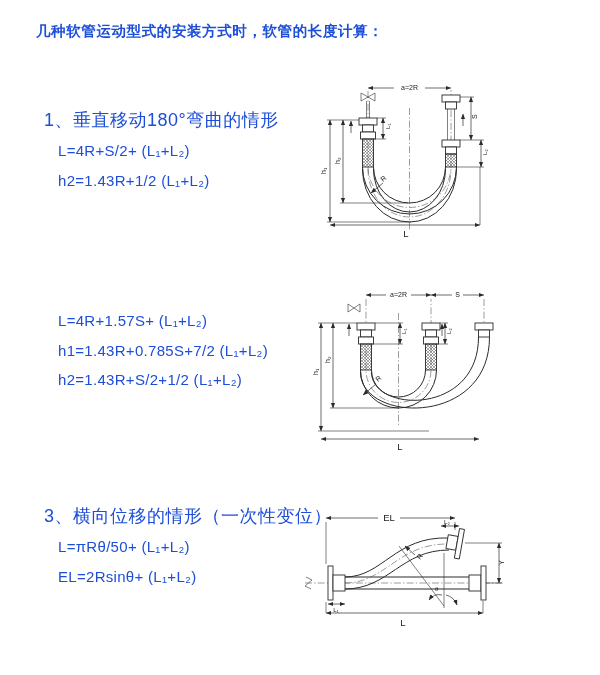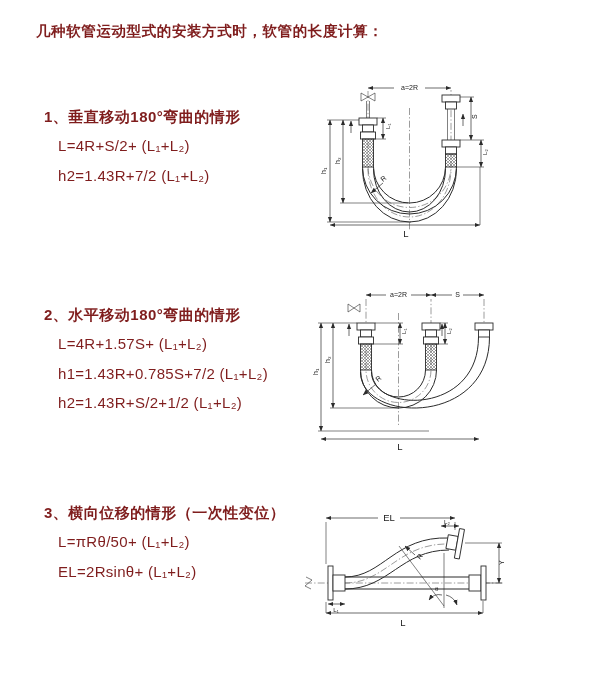--- a/index.html
+++ b/index.html
@@ -1,20 +1,20 @@
 <!DOCTYPE html>
 <html><head>
 <meta charset="utf-8">
 <style>
   html,body{margin:0;padding:0;background:#fff;}
   #page{position:relative;width:600px;height:675px;background:#ffffff;overflow:hidden;
-        font-family:"Liberation Sans","DejaVu Sans",sans-serif;color:#7f1d1d;}
+        font-family:"Liberation Sans","DejaVu Sans",sans-serif;color:#1d4ed8;}
   .title{position:absolute;left:36px;top:22px;font-size:14.5px;font-weight:bold;letter-spacing:.6px;}
   .section{position:absolute;left:44px;}
-  .heading{font-size:15px;font-weight:bold;letter-spacing:.5px;margin-bottom:4px;white-space:nowrap;}
+  .heading{font-size:18px;font-weight:normal;letter-spacing:.5px;margin-bottom:4px;white-space:nowrap;}
   .formula{font-size:15px;line-height:29.5px;margin-left:14px;letter-spacing:.3px;white-space:nowrap;}
   svg.diagram{position:absolute;overflow:visible;}
   .ln{stroke:#2b2b2b;stroke-width:1;fill:none;}
   .tn{stroke:#2b2b2b;stroke-width:.6;fill:none;}
   .dim{stroke:#2b2b2b;stroke-width:.7;fill:none;}
   .cl{stroke:#4a4a4a;stroke-width:.55;fill:none;stroke-dasharray:7 2.2 1.3 2.2;}
   .fit{stroke:#2b2b2b;stroke-width:.9;fill:#ffffff;}
   .braid{stroke:#2b2b2b;stroke-width:.9;fill:url(#braidp);}
   .lb{font-family:"Liberation Sans","DejaVu Sans",sans-serif;font-size:7px;fill:#1c1c1c;}
   .lb6{font-size:6.2px;}
@@ -36,25 +36,24 @@
         <path d="M0,3 L3,0 M0,0 L3,3" stroke="#555" stroke-width="0.5"></path>
       </pattern>
     </defs>
   </svg>
 
   <div class="title">几种软管运动型式的安装方式时，软管的长度计算：</div>
 
   <div class="section" style="top:108px">
     <div class="heading">1、垂直移动180°弯曲的情形</div>
     <div class="formula">L=4R+S/2+ (L₁+L₂)</div>
-    <div class="formula">h2=1.43R+7/2 (L₁+L₂)</div>
+    <div class="formula">h2=1.43R+1/2 (L₁+L₂)</div>
   </div>
 
   <div class="section" style="top:306px">
-    <div class="heading">2、水平移动180°弯曲的情形</div>
     <div class="formula">L=4R+1.57S+ (L₁+L₂)</div>
     <div class="formula">h1=1.43R+0.785S+7/2 (L₁+L₂)</div>
     <div class="formula">h2=1.43R+S/2+1/2 (L₁+L₂)</div>
   </div>
 
   <div class="section" style="top:504px">
     <div class="heading">3、横向位移的情形（一次性变位）</div>
     <div class="formula">L=πRθ/50+ (L₁+L₂)</div>
     <div class="formula">EL=2Rsinθ+ (L₁+L₂)</div>
   </div>

